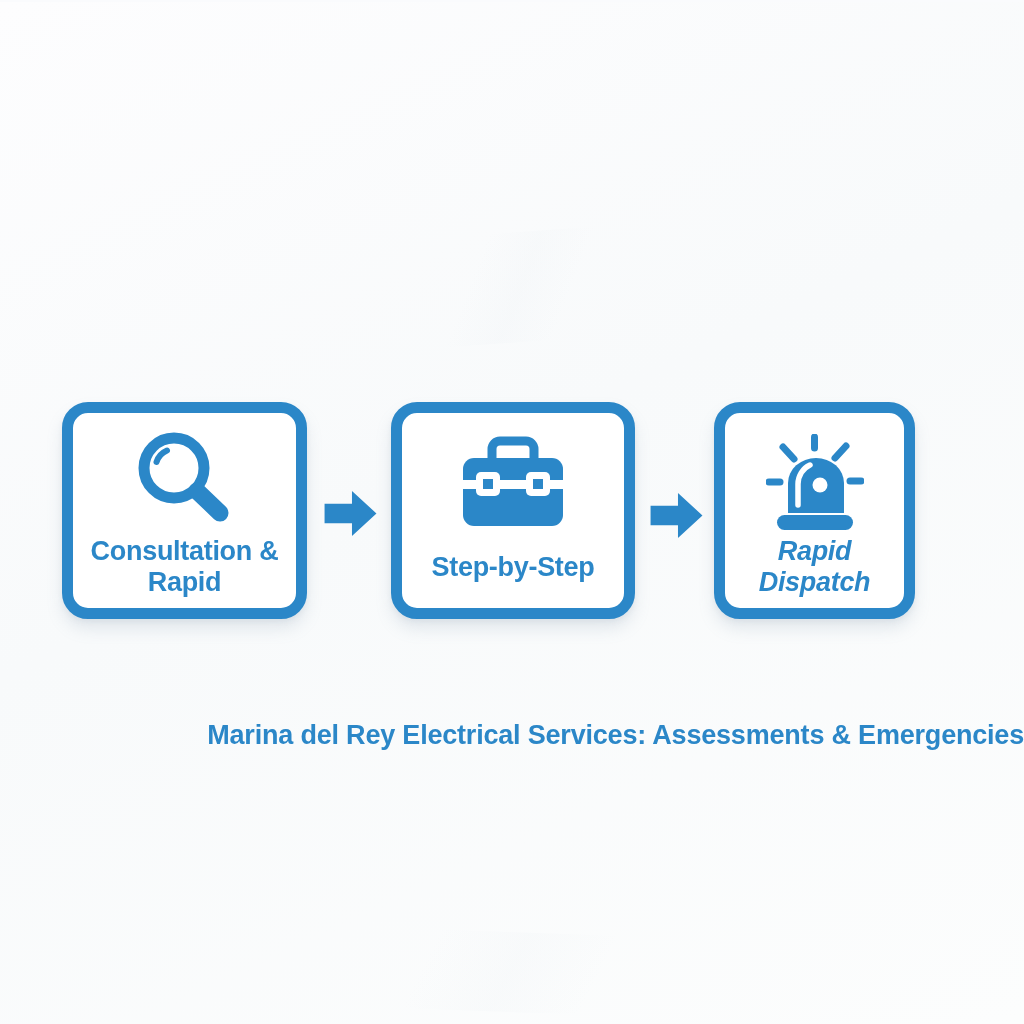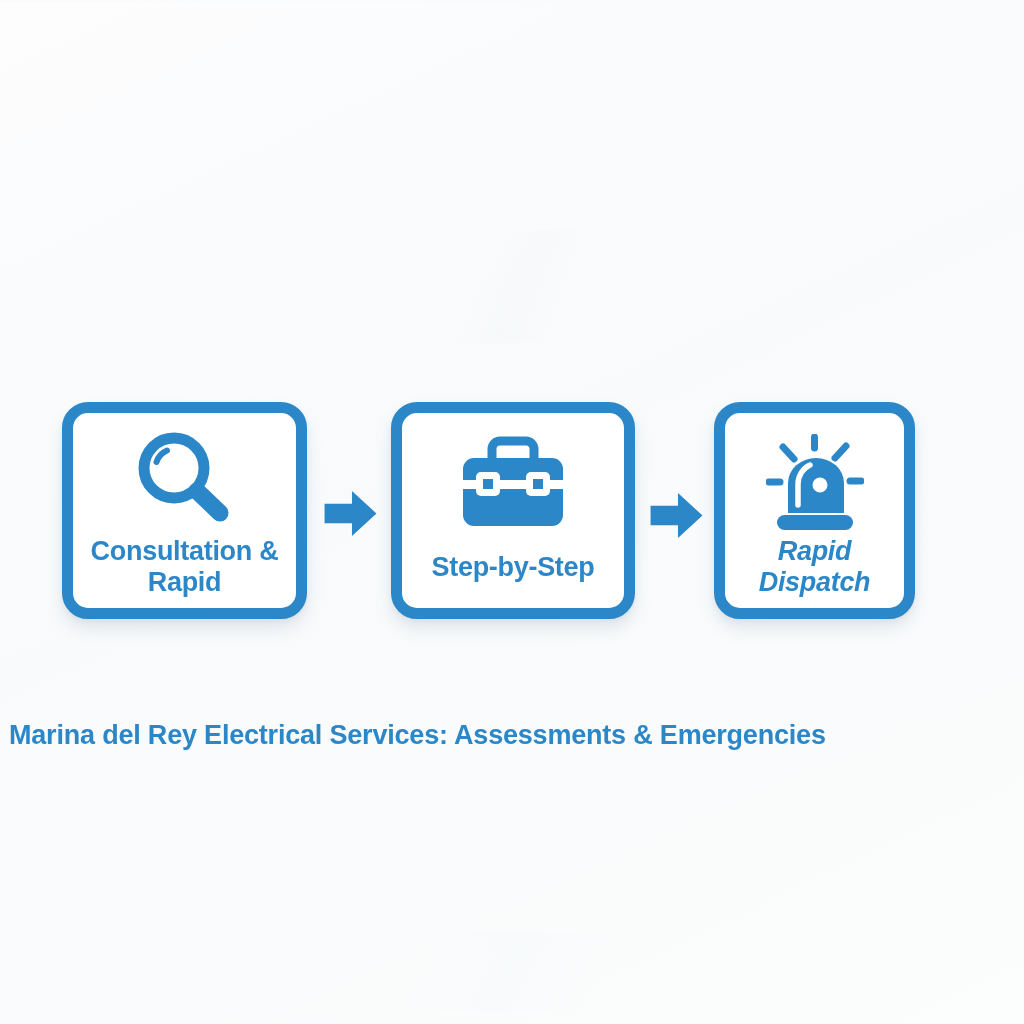--- a/index.html
+++ b/index.html
@@ -67,21 +67,21 @@
   .arrow { position: absolute; width: 54px; height: 47px; }
   .arrow.a1 { left: 324px; top: 488px; }
   .arrow.a2 { left: 650px; top: 490px; }
   .arrow svg { display: block; width: 100%; height: 100%; }
 
   .caption {
     position: absolute;
     top: 718px;
     left: 0;
     width: 100%;
-    text-align: left;
+    text-align: right;
     color: var(--accent);
     font-weight: bold;
     font-size: 27px;
     letter-spacing: -0.2px;
     padding-left: 9px;
   }
 
   .ac-fill   { fill: var(--accent); }
   .ac-stroke { stroke: var(--accent); fill: none; }
   .wh-fill   { fill: #ffffff; }

